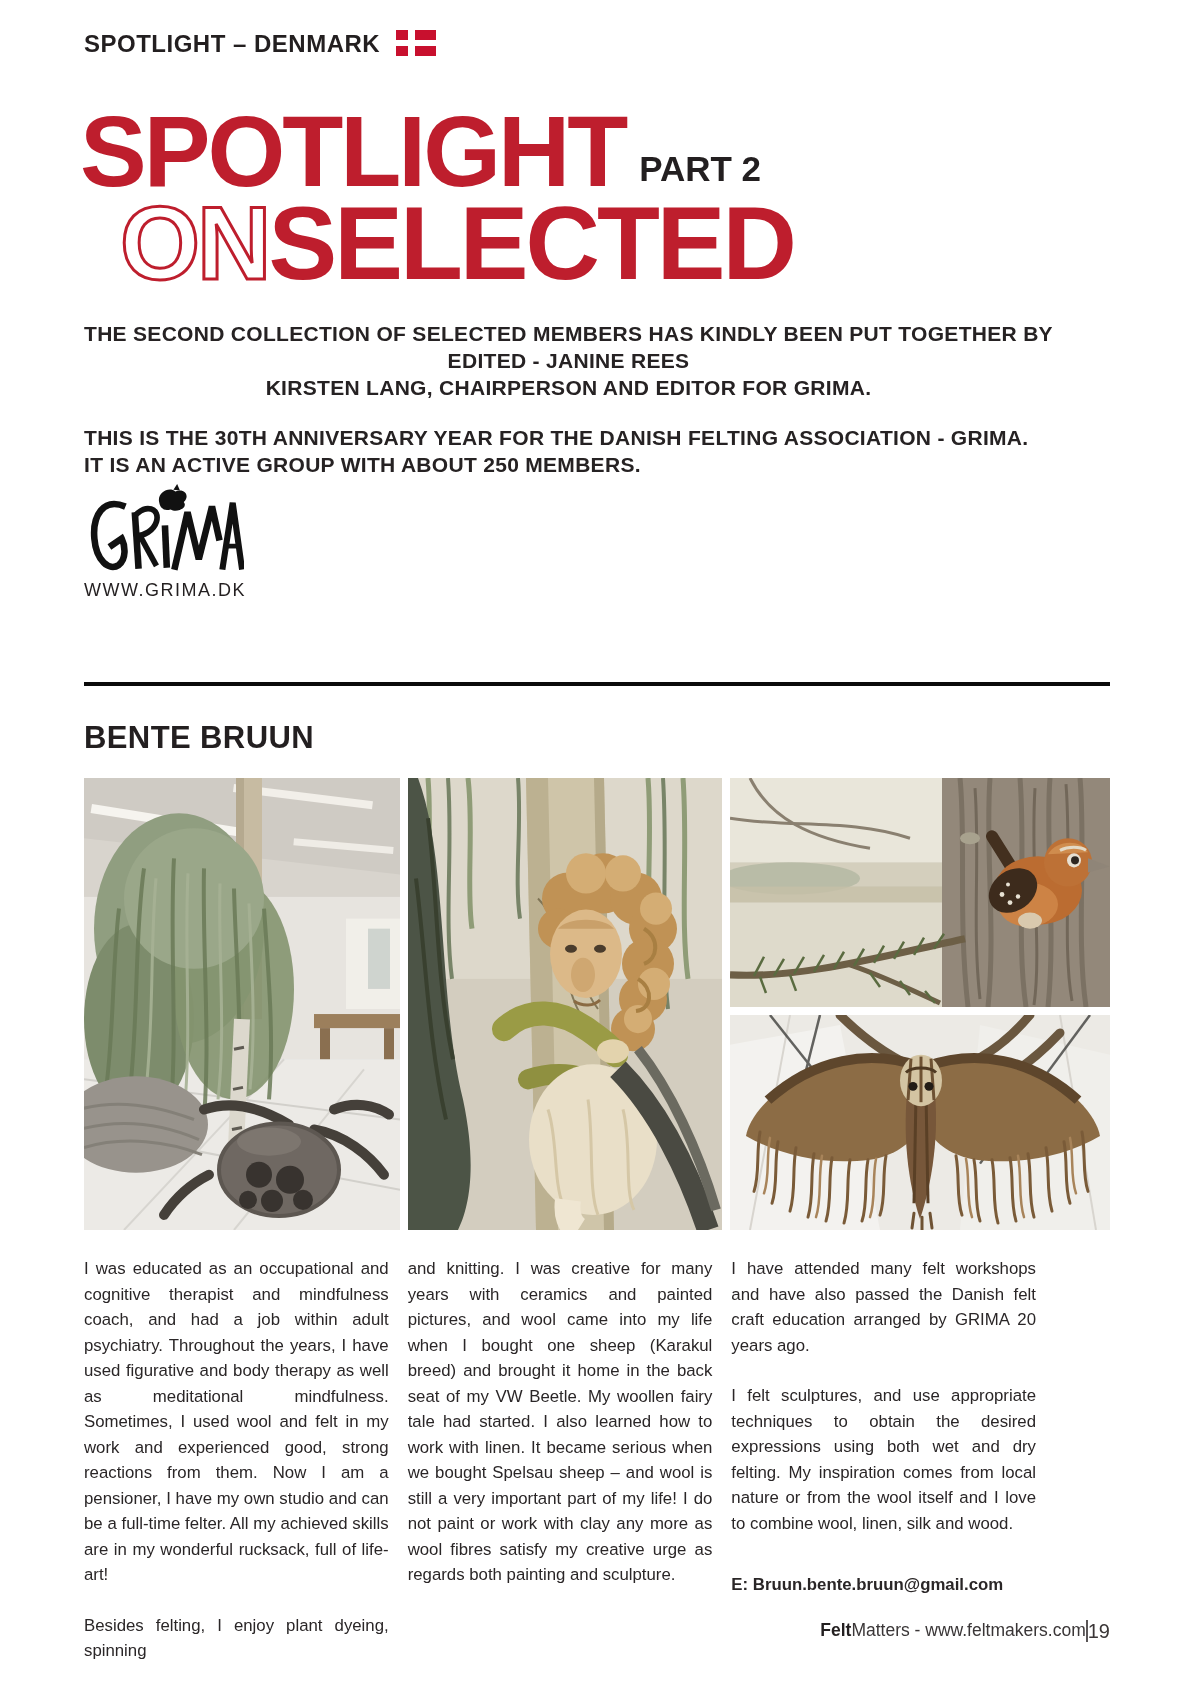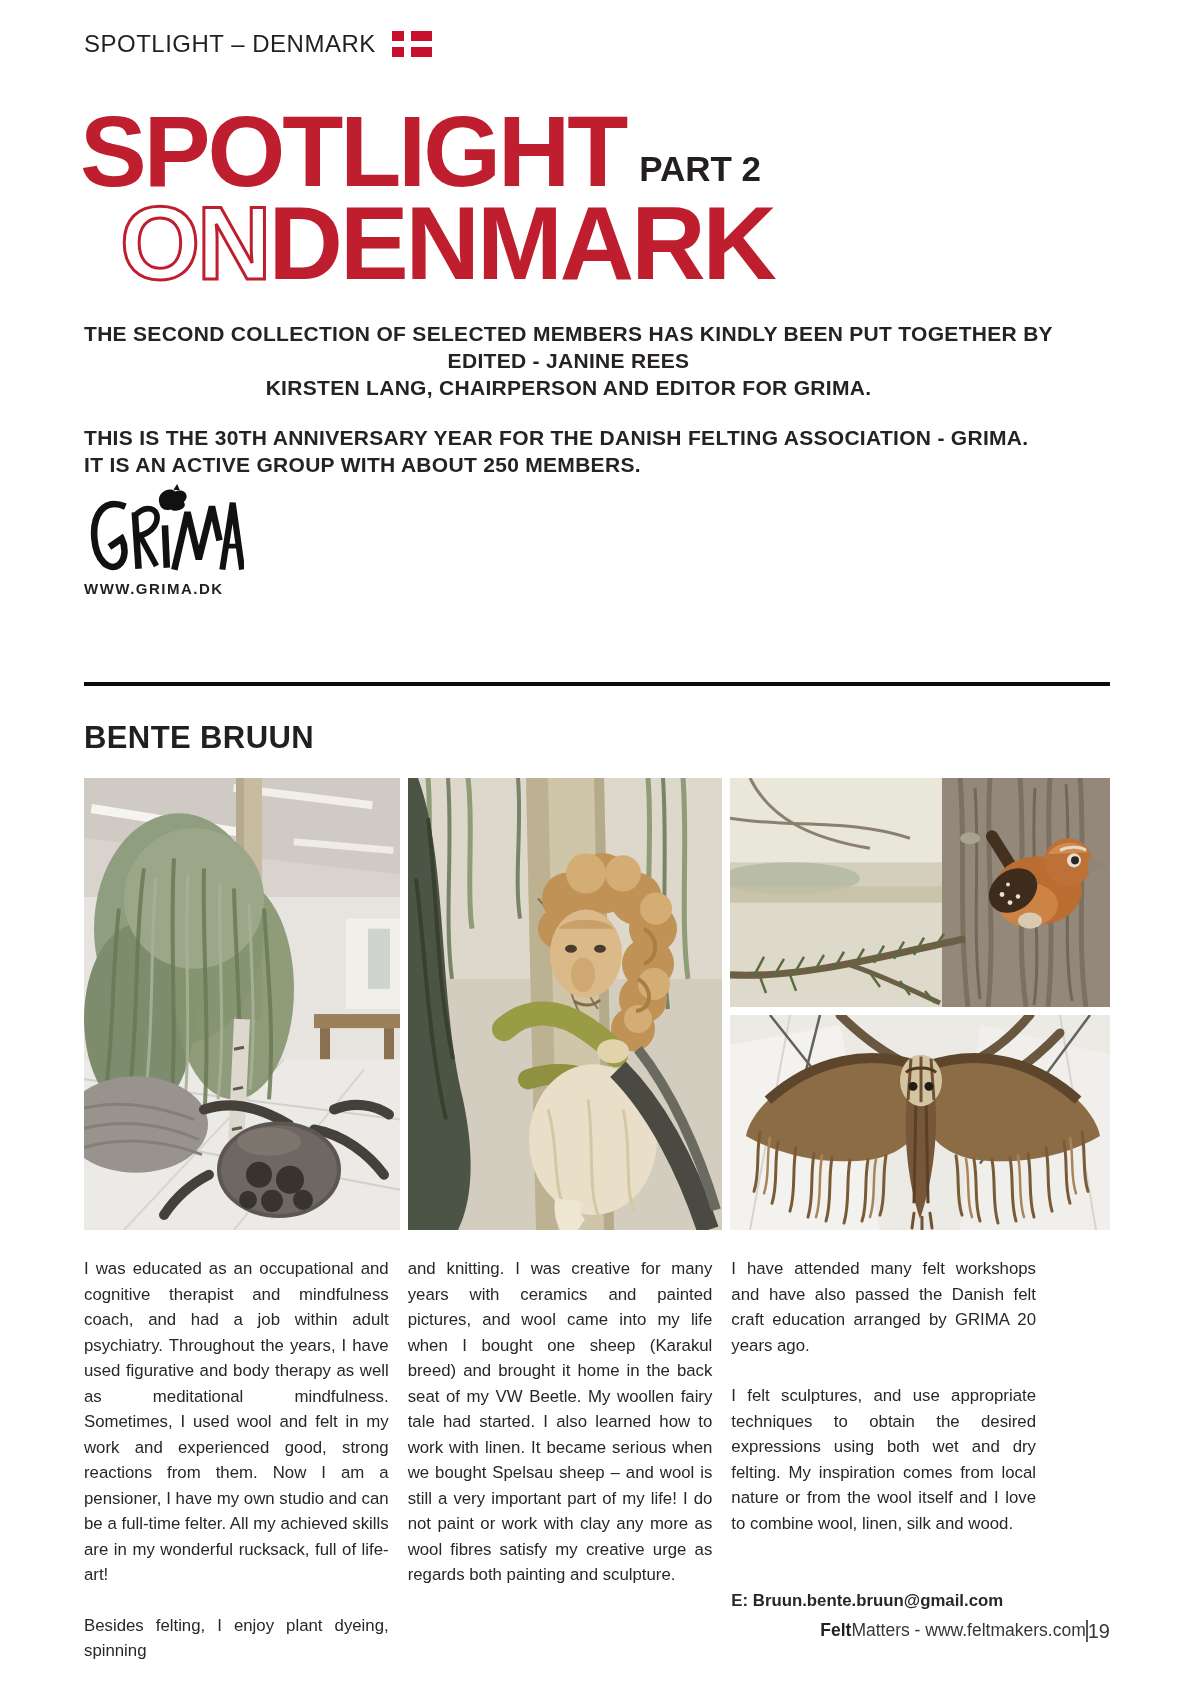--- a/index.html
+++ b/index.html
@@ -1,58 +1,58 @@
 <!DOCTYPE html>
 <html><head>
 <meta charset="utf-8">
 <style>
   * { margin:0; padding:0; box-sizing:border-box; }
   html,body { background:#ffffff; }
   body { font-family:"Liberation Sans", sans-serif; color:#231F20; }
   .page { position:relative; width:1191px; height:1684px; background:#fff; overflow:hidden; }
 
-  .eyebrow { position:absolute; left:84px; top:30px; display:flex; align-items:center; gap:16px;
-             font-size:24px; font-weight:400; letter-spacing:0.5px; }
+  .eyebrow { position:absolute; left:84px; top:30px; display:flex; gap:16px;
+             font-size:24px; font-weight:700; letter-spacing:0.5px; }
   .flag { width:40px; height:26px; background-color:#C8102E; position:relative; }
   .flag::before { content:""; position:absolute; left:12px; top:0; width:7px; height:26px; background:#fff; }
   .flag::after  { content:""; position:absolute; left:0; top:10px; width:40px; height:6px; background:#fff; }
 
   .title-block { position:absolute; left:80px; top:104px; }
   .t1 { display:flex; align-items:flex-end; gap:14px; }
   .t-big { font-size:100px; font-weight:700; color:#BE1E2D; letter-spacing:-3px; line-height:0.95; white-space:nowrap; }
   .t-part { font-size:35px; font-weight:700; color:#231F20; padding-bottom:10px; letter-spacing:0; }
   .t2 { display:flex; margin-top:-4px;margin-left:40px; }
   .t2 .t-big { font-size:103px; }
   .t-outline { color:#ffffff; -webkit-text-stroke:3px #BE1E2D; text-stroke:3px #BE1E2D; }
 
   .intro { position:absolute; left:84px; font-size:21px; font-weight:600; line-height:27px;
            letter-spacing:0.3px; color:#262223; }
   .intro-1 { top:320px;text-align:center; }
   .intro-2 { top:424px; }
 
   .grima-logo { position:absolute; left:84px; top:484px; width:160px; height:96px; }
-  .grima-site { position:absolute; left:84px; top:580px; font-size:15px; font-weight:700; letter-spacing:1.5px; }
+  .grima-site { position:absolute; left:84px; top:580px; font-size:18px; font-weight:400; letter-spacing:1.5px; }
 
   .rule { position:absolute; left:84px; top:682px; width:1026px; height:4px; background:#0a0a0a; }
 
   .artist-name { position:absolute; left:84px; top:720px; font-size:31px; font-weight:700; letter-spacing:0.4px; }
 
   .photos { position:absolute; left:84px; top:778px; width:1026px; height:452px; display:flex; gap:8px; }
   .photo { overflow:hidden; background:#ddd; }
   .photo svg { display:block; width:100%; height:100%; }
   .ph-1 { width:316px; height:452px; }
   .ph-2 { width:314px; height:452px; }
   .ph-col { width:380px; display:flex; flex-direction:column; gap:8px; }
   .ph-3 { width:380px; height:229px; }
   .ph-4 { width:380px; height:215px; }
 
   .columns { position:absolute; left:84px; top:1256px; width:952px; display:flex; gap:19px; }
   .col { width:305px; font-size:16.8px; line-height:25.5px; text-align:justify; color:#2a2627; }
   .col p { margin-bottom:25px; }
-  .email { font-weight:700; margin-top:52px; white-space:nowrap; }
+  .email { font-weight:700; margin-top:36px; white-space:nowrap; }
 
   .footer { position:absolute; right:81px; top:1620px; display:flex; 
             font-size:17.5px; color:#3a3637; }
   .fm b { font-weight:700; color:#231F20; }
   .f-rule { width:2px; height:22px; background:#5a5657; }
   .f-page { font-size:20px; color:#3a3637; }
 </style>
 </head>
 <body>
 
@@ -63,21 +63,21 @@
     <span class="flag"></span>
   </div>
 
   <div class="title-block">
     <div class="t1">
       <span class="t-big">SPOTLIGHT</span>
       <span class="t-part">PART 2</span>
     </div>
     <div class="t2">
       <span class="t-big t-outline">ON</span>
-      <span class="t-big">DENMARK</span>
+      <span class="t-big">SELECTED</span>
     </div>
   </div>
 
   <div class="intro intro-1">
     <div>THE SECOND COLLECTION OF SELECTED MEMBERS HAS KINDLY BEEN PUT TOGETHER BY</div>
     <div>EDITED - JANINE REES</div>
     <div>KIRSTEN LANG, CHAIRPERSON AND EDITOR FOR GRIMA.</div>
   </div>
   <div class="intro intro-2">
     <div>THIS IS THE 30TH ANNIVERSARY YEAR FOR THE DANISH FELTING ASSOCIATION - GRIMA.</div>

